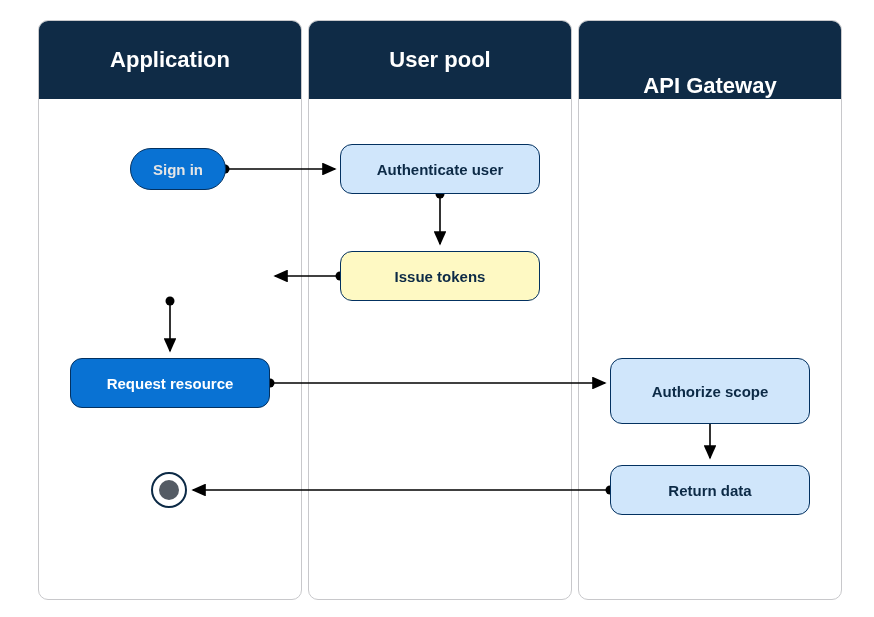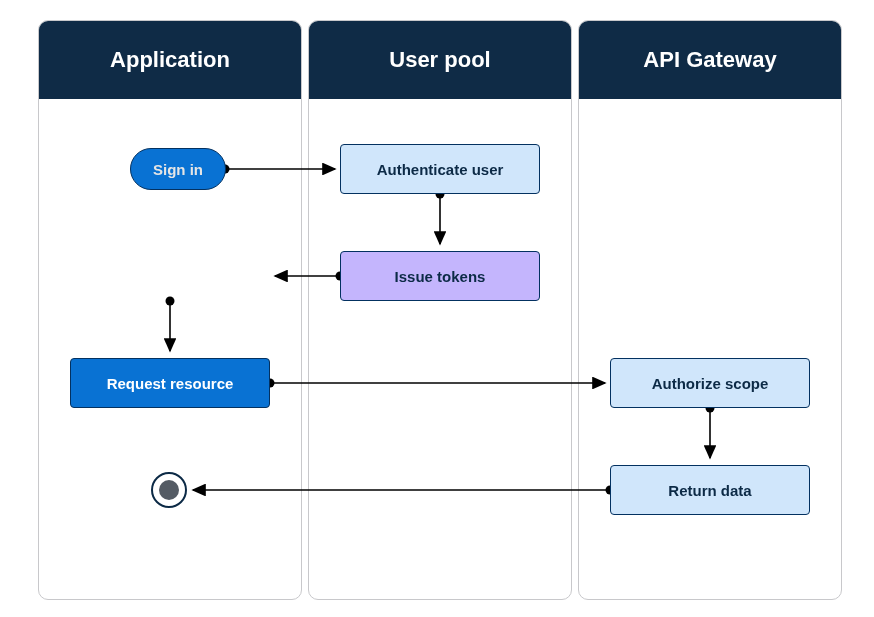--- a/index.html
+++ b/index.html
@@ -35,21 +35,21 @@
     font-size: 22px;
   }
   .node {
     position: absolute;
     box-sizing: border-box;
     display: flex;
     align-items: center;
     justify-content: center;
     font-weight: 700;
     font-size: 15px;
-    border-radius: 4px;
+    border-radius: 12px;
   }
   .pill {
     border-radius: 999px;
   }
   .terminal-outer {
     position: absolute;
     box-sizing: border-box;
     border: 2px solid #0c2a46;
     border-radius: 50%;
     background: #ffffff;
@@ -77,21 +77,21 @@
     </div>
   </div>
 
   <div class="lane" style="left:308px; top:20px; width:264px; height:580px;">
     <div class="lane-header" style="background:#0f2b46;">
       <span>User pool</span>
     </div>
   </div>
 
   <div class="lane" style="left:578px; top:20px; width:264px; height:580px;">
-    <div class="lane-header" style="background:#0f2b46;">
+    <div class="lane-header" style="background:#0f2b46;align-items:flex-end;">
       <span>API Gateway</span>
     </div>
   </div>
 
   <svg class="connectors">
     <defs>
       <marker id="arrowhead" markerWidth="10" markerHeight="8" refX="8" refY="4" orient="auto">
         <path d="M0,0 L9,4 L0,8 Z" fill="#000000"></path>
       </marker>
     </defs>
@@ -119,30 +119,30 @@
   </svg>
 
   <div class="node pill" style="left:130px; top:148px; width:96px; height:42px; background:#0972d3; border:1.5px solid #033160; color:#e5e5e5;">
     <span>Sign in</span>
   </div>
 
   <div class="node" style="left:340px; top:144px; width:200px; height:50px; background:#d0e6fb; border:1.5px solid #033160; color:#0c2a46;">
     <span>Authenticate user</span>
   </div>
 
-  <div class="node" style="left:340px; top:251px; width:200px; height:50px; background:#c4b5fd; border:1.5px solid #033160; color:#0c2a46;">
+  <div class="node" style="left:340px; top:251px; width:200px; height:50px; background:#fef9c3; border:1.5px solid #033160; color:#0c2a46;">
     <span>Issue tokens</span>
   </div>
 
 
   <div class="node" style="left:70px; top:358px; width:200px; height:50px; background:#0972d3; border:1.5px solid #033160; color:#ffffff;text-align:center;">
     <span>Request resource</span>
   </div>
 
-  <div class="node" style="left:610px; top:358px; width:200px; height:50px; background:#d0e6fb; border:1.5px solid #033160; color:#0c2a46;">
+  <div class="node" style="left:610px; top:358px; width:200px; height:66px; background:#d0e6fb; border:1.5px solid #033160; color:#0c2a46;">
     <span>Authorize scope</span>
   </div>
 
   <div class="node" style="left:610px; top:465px; width:200px; height:50px; background:#d0e6fb; border:1.5px solid #033160; color:#0c2a46;">
     <span>Return data</span>
   </div>
 
   <div class="terminal-outer" style="left:151px; top:472px; width:36px; height:36px;">
     <div class="terminal-inner" style="left:6px; top:6px; width:20px; height:20px; background:#545b64;"></div>
   </div>

